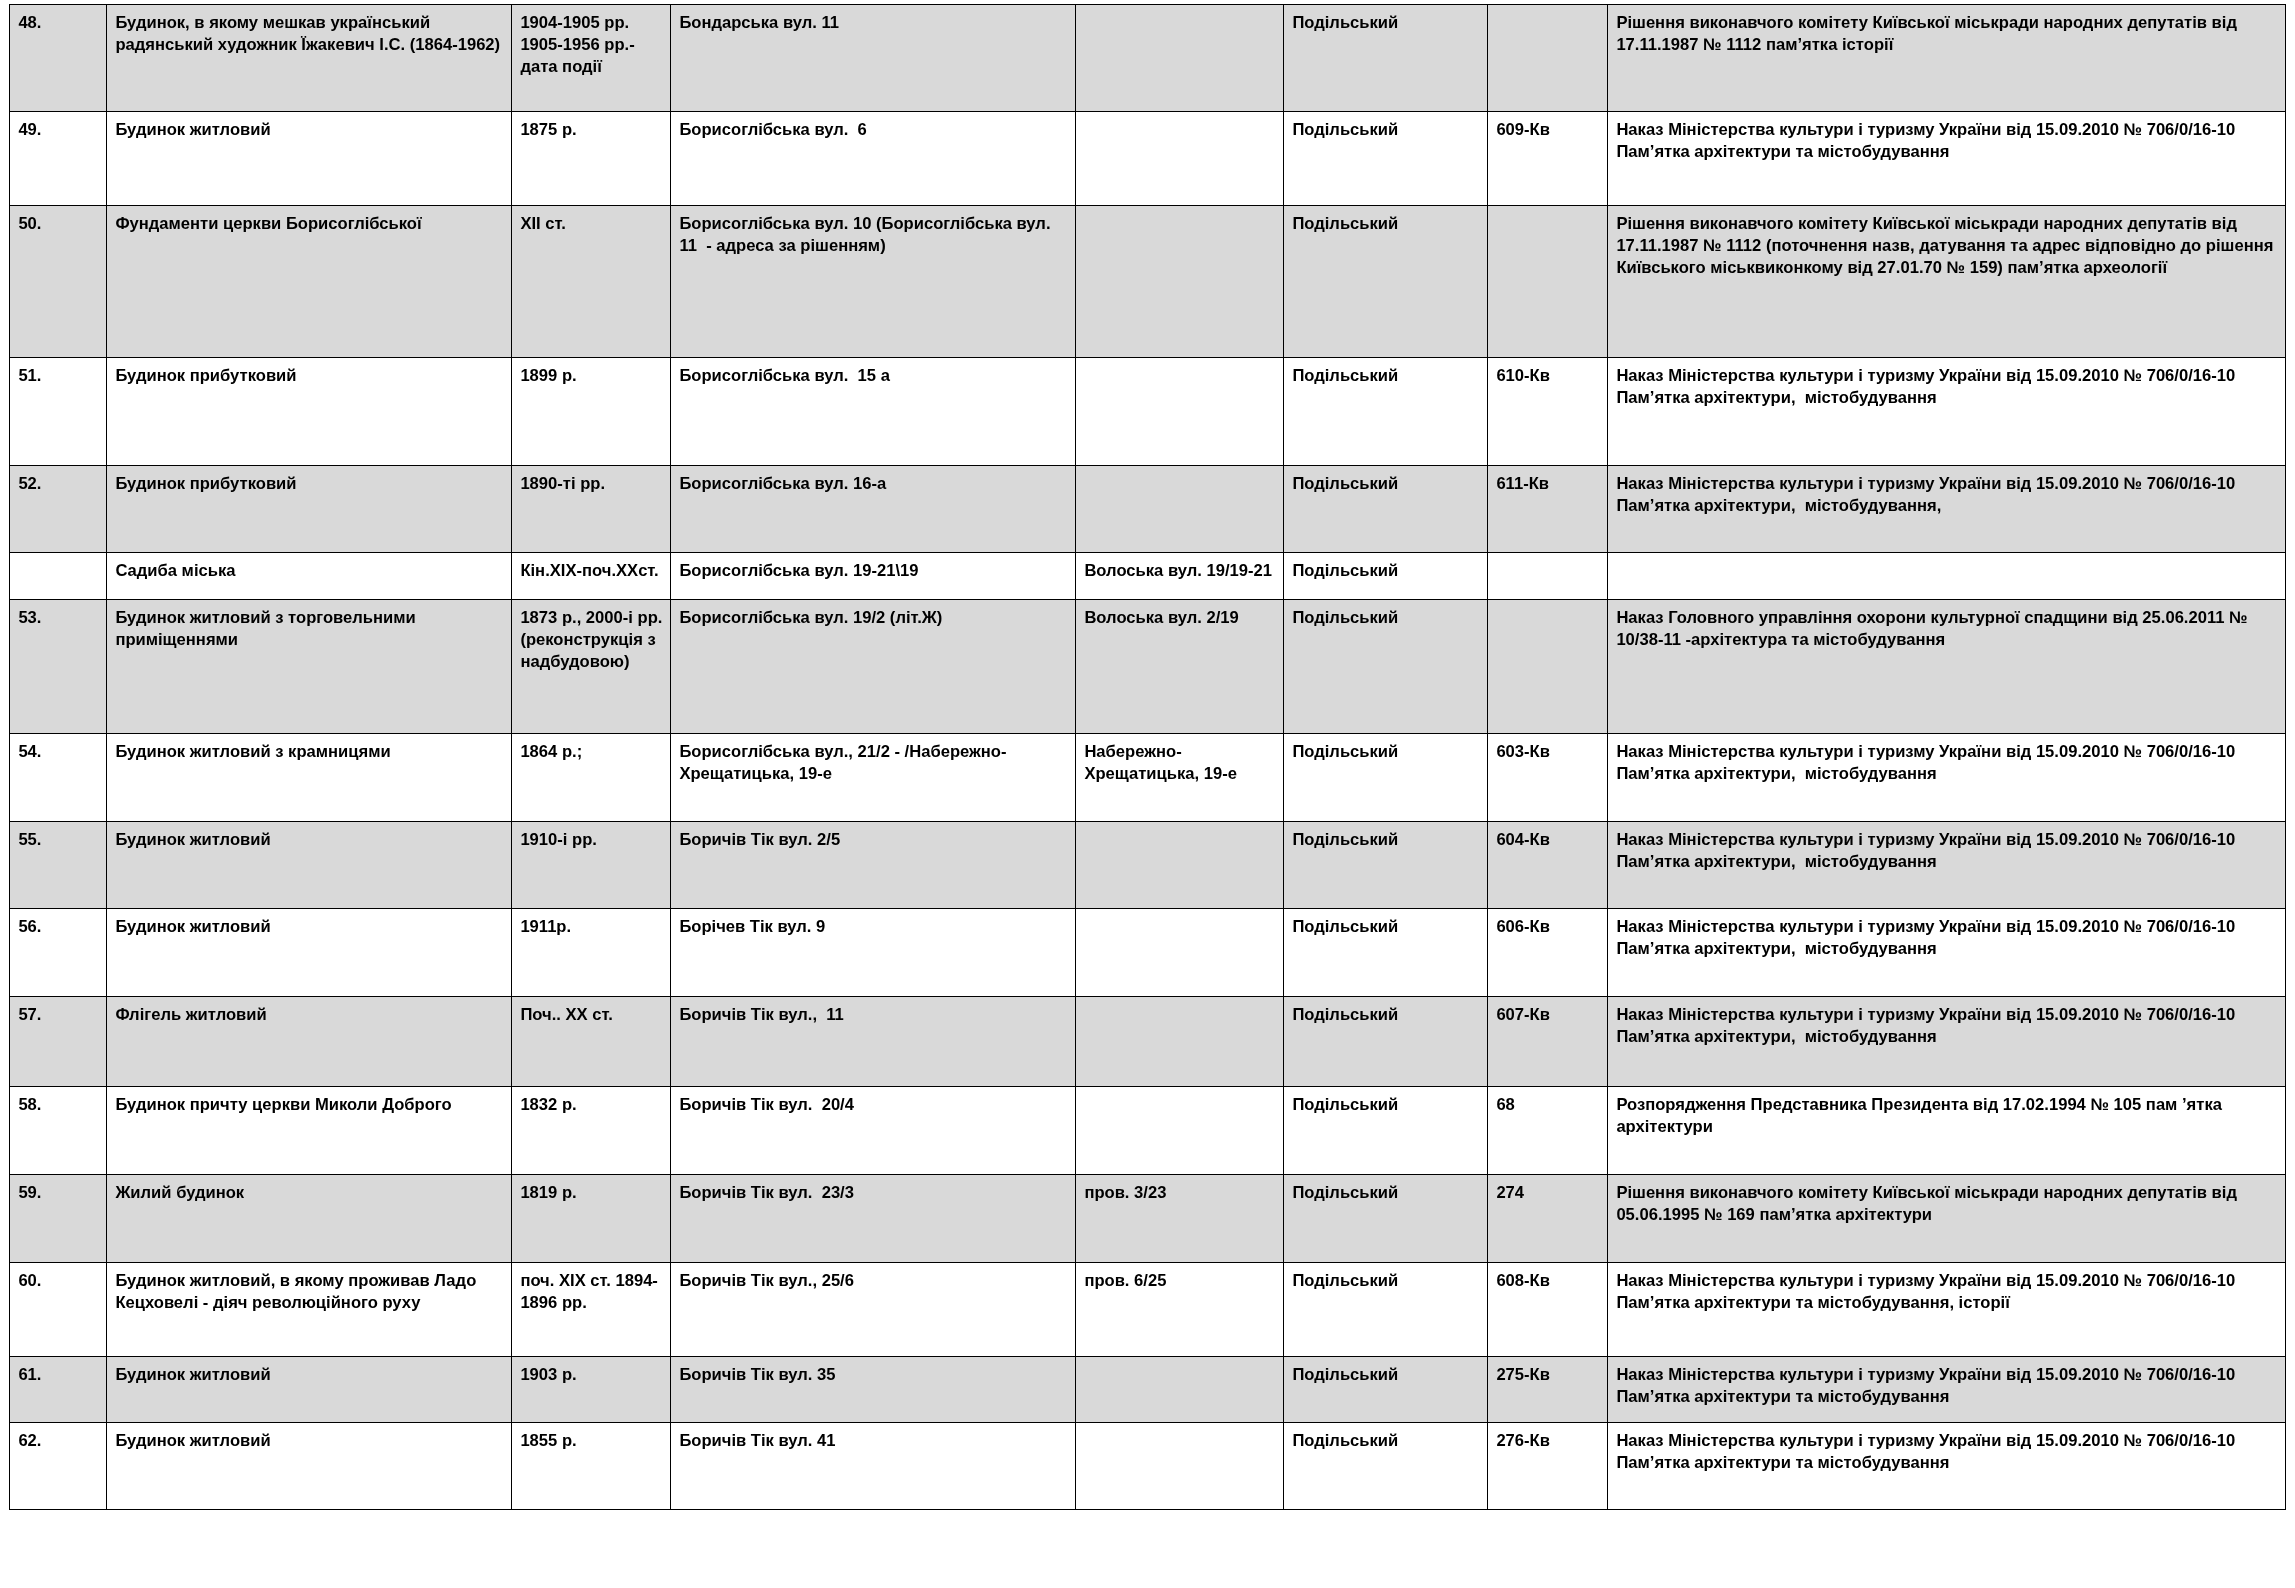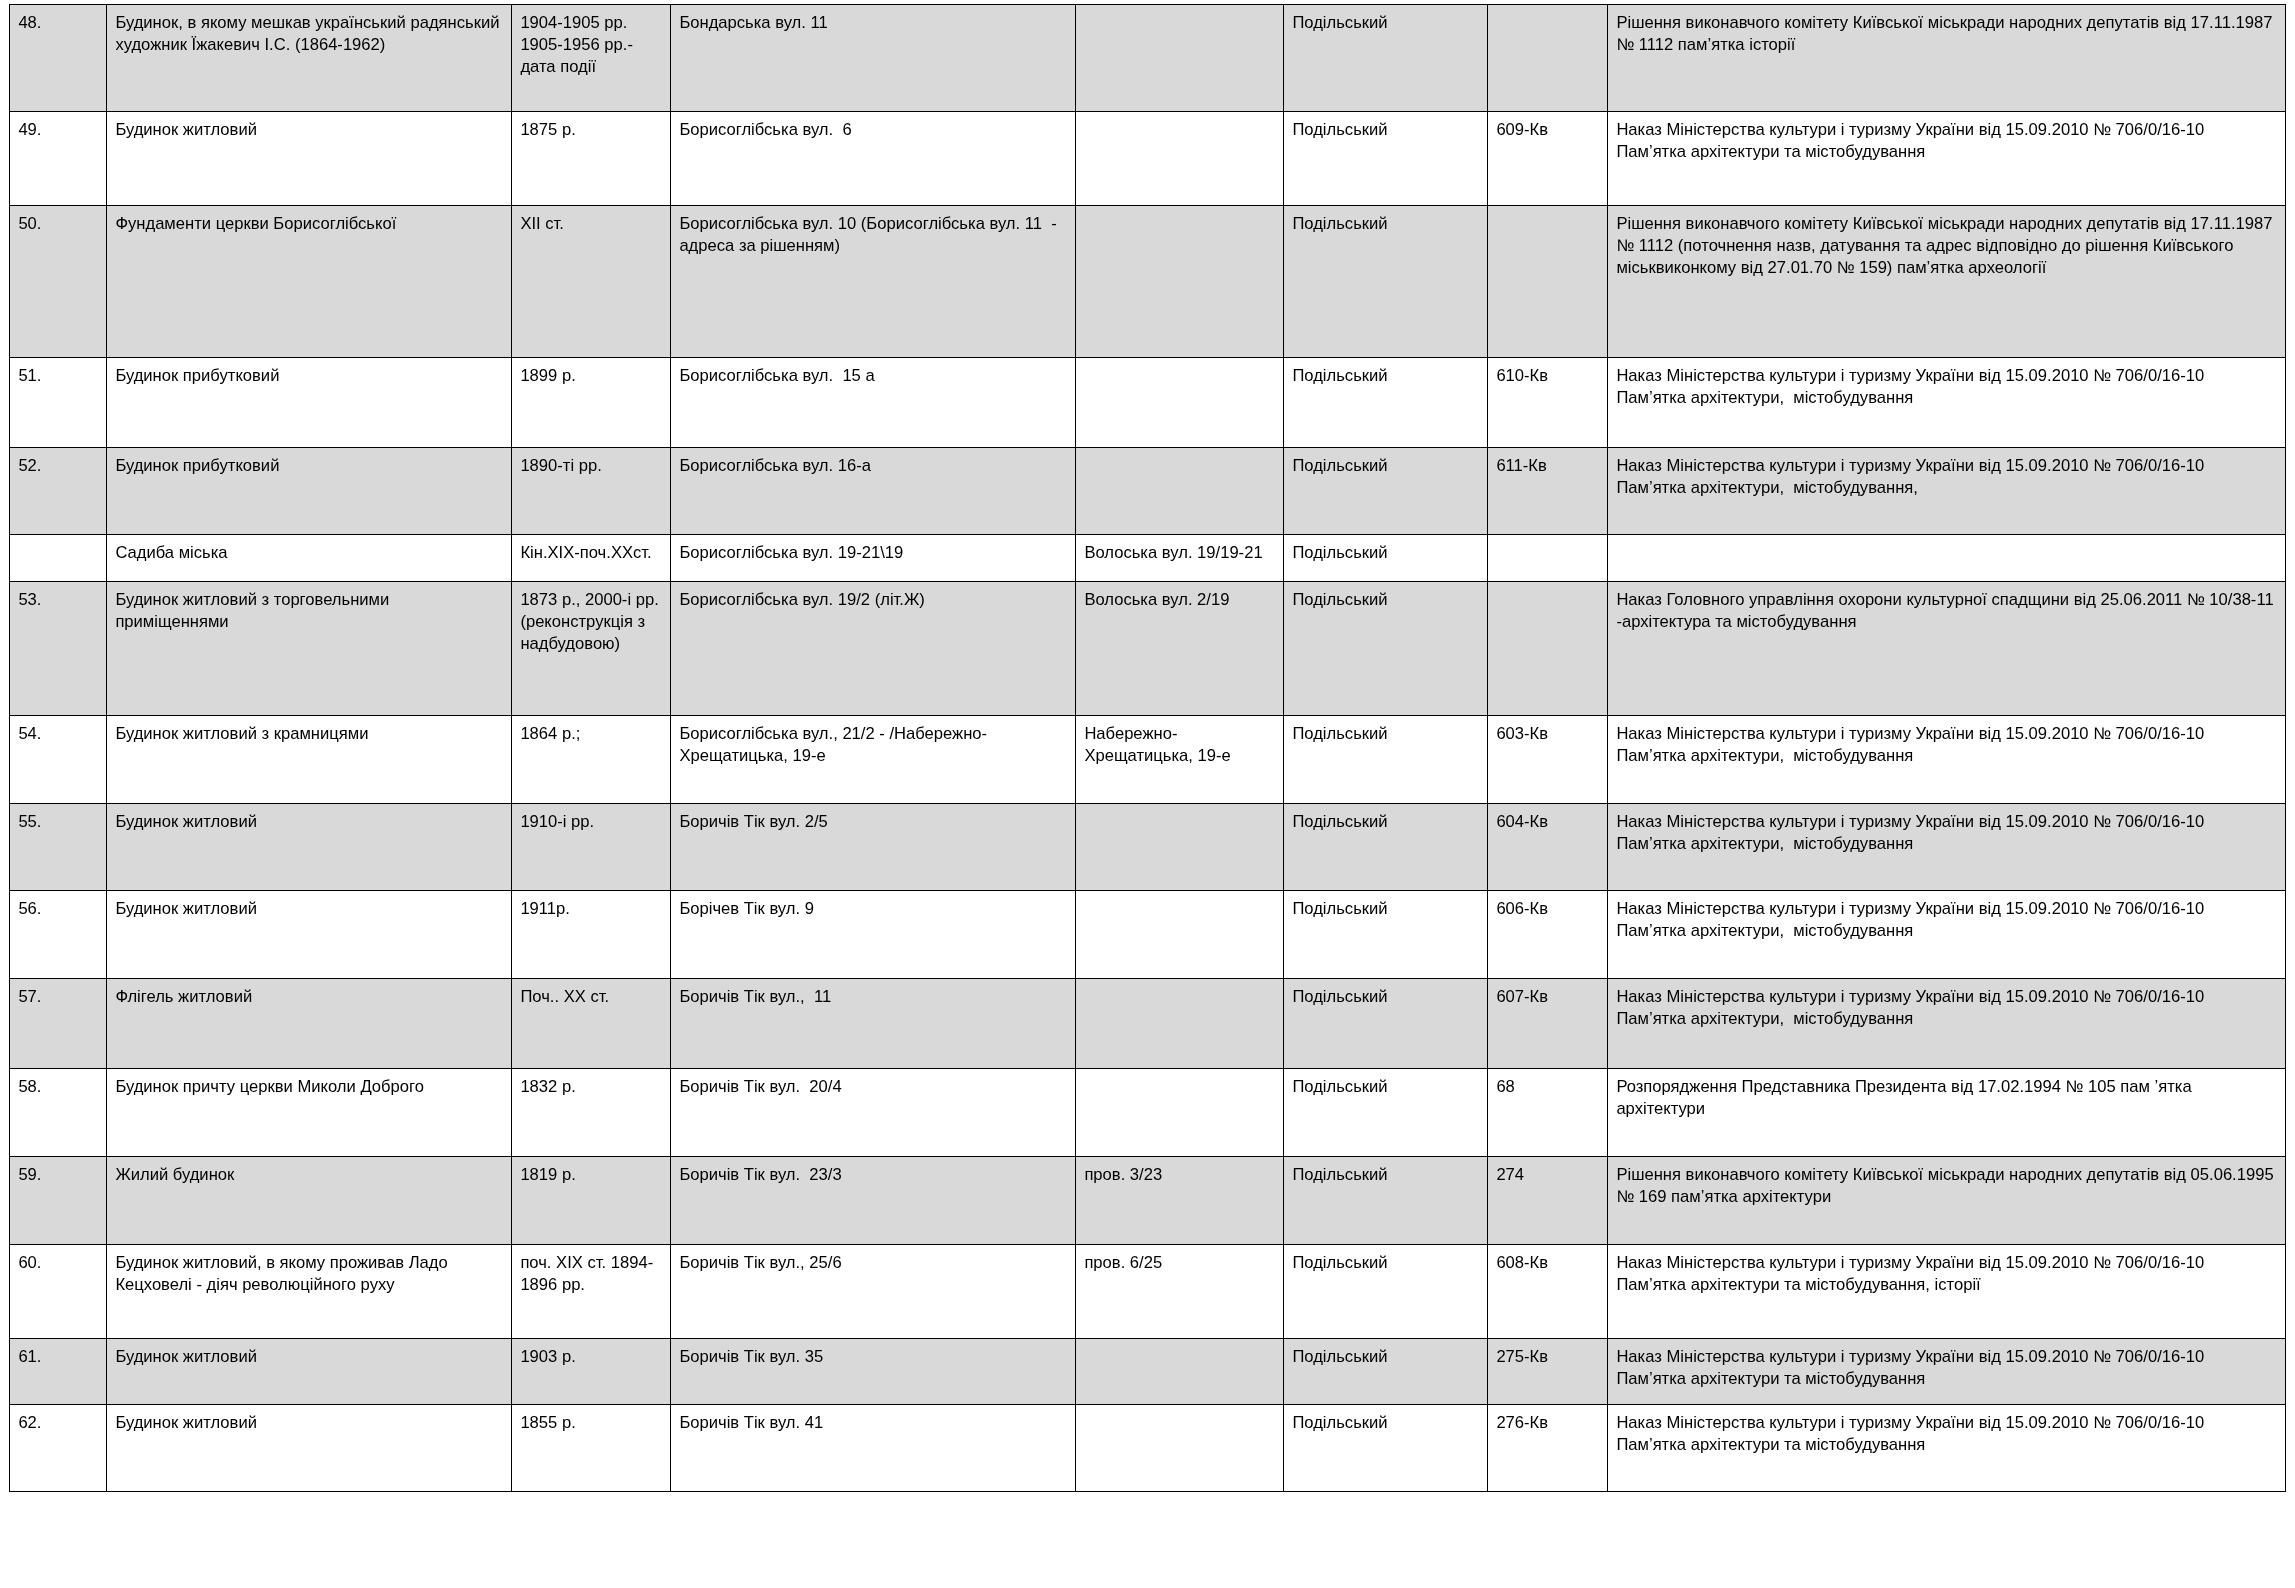--- a/index.html
+++ b/index.html
@@ -18,20 +18,21 @@
     box-sizing: border-box;
     padding: 0;
   }
   table.registry {
     border-collapse: collapse;
     table-layout: fixed;
     width: 2277px;
     margin-left: 8.7px;
     margin-top: 4.3px;
     background: #a16207;
+    font-weight: bold;
   }
   table.registry td {
     border: 1.4px solid #000000;
     vertical-align: top;
     padding: 7.2px 7.2px 7.2px 8.7px;
     font-size: 16.6px;
     line-height: 1.32;
     color: #000000;
     background: #d9d9d9;
     word-wrap: break-word;
@@ -146,21 +147,21 @@
           <td>
             <span class="cell-text">Подільський</span>
           </td>
           <td>
             <span class="cell-text"></span>
           </td>
           <td>
             <span class="cell-text">Рішення виконавчого комітету Київської міськради народних депутатів від 17.11.1987 № 1112 (поточнення назв, датування та адрес відповідно до рішення Київського міськвиконкому від 27.01.70 № 159) пам’ятка археології</span>
           </td>
         </tr>
-        <tr class="plain" style="height: 90px;">
+        <tr class="plain" style="height: 108px;">
           <td>
             <span class="cell-text">51.</span>
           </td>
           <td>
             <span class="cell-text">Будинок прибутковий</span>
           </td>
           <td>
             <span class="cell-text">1899 р.</span>
           </td>
           <td>

